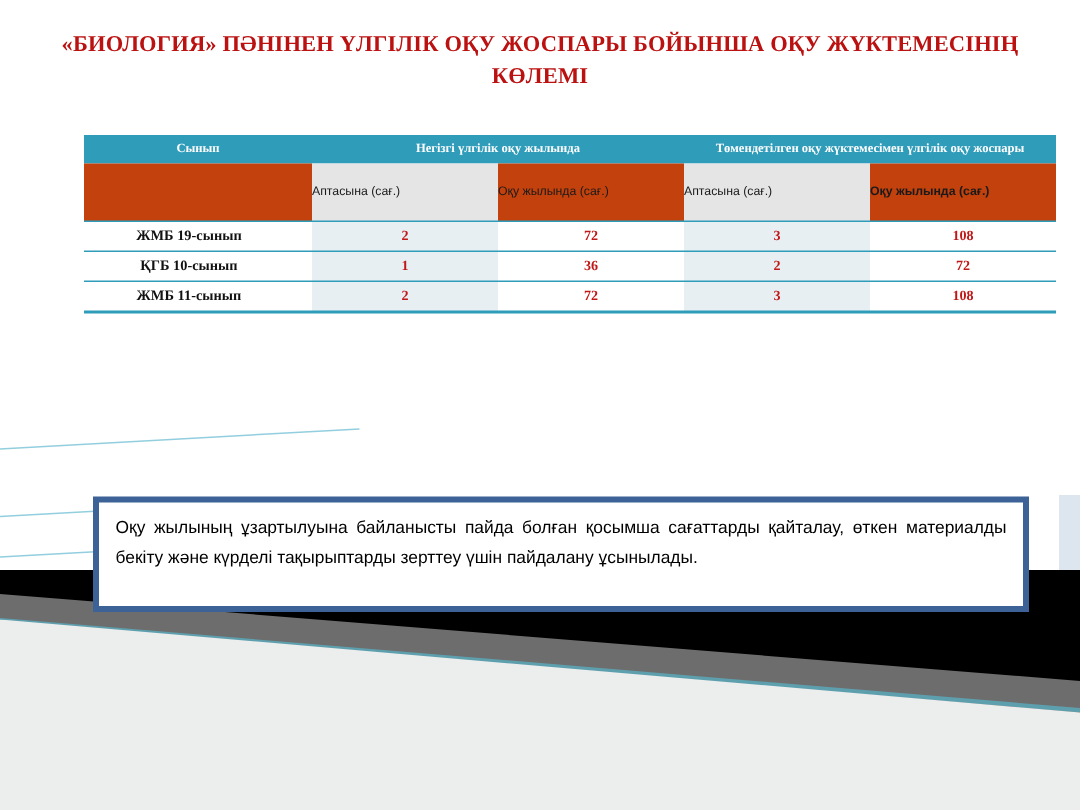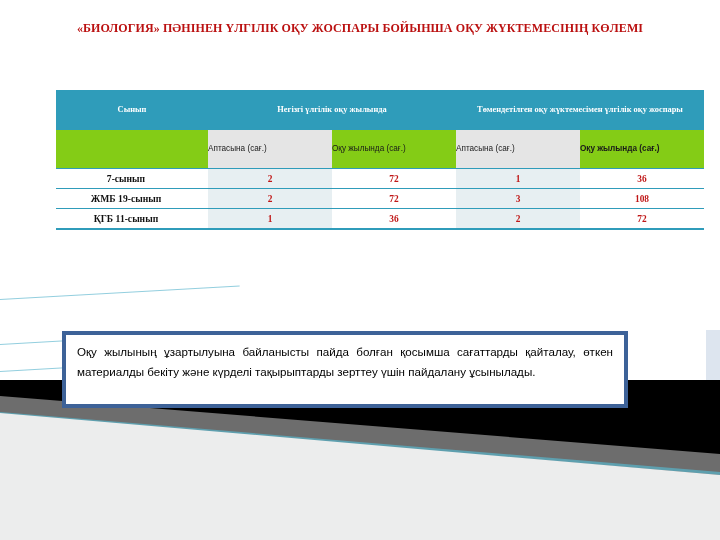--- a/index.html
+++ b/index.html
@@ -84,21 +84,21 @@
   
   #slide-title {
     position: absolute;
     left: 22px;
     top: 20px;
     width: 676px;
     text-align: center;
     color: #bb1111;
     font-family: "Liberation Serif", serif;
     font-weight: bold;
-    font-size: 12px;
+    font-size: 15px;
     line-height: 1.42;
     letter-spacing: 0.1px;
     z-index: 3;
   }
 
   
   #load-table {
     position: absolute;
     left: 56px;
     top: 90px;
@@ -116,37 +116,37 @@
 
   .hdr-top th {
     background: #2f9cba;
     color: #ffffff;
     font-family: "Liberation Serif", serif;
     font-weight: bold;
     font-size: 8.4px;
     line-height: 1.45;
     text-align: center;
     padding: 5px 6px;
-    height: 40px;
+    height: 19px;
     border: none;
   }
 
   .hdr-sub td {
     font-family: "Liberation Sans", sans-serif;
     font-size: 8.2px;
     color: #1a1a1a;
     line-height: 1.55;
     padding: 5px 7px;
     height: 38px;
     border-bottom: 1.6px solid #2f9cba;
     background: #ffffff;
     text-align: left;
   }
   .hdr-sub td.sub-shade { background: #e5e5e5; }
-  .hdr-sub td.sub-blank { background: #84cc16; }
+  .hdr-sub td.sub-blank { background: #c2410c; }
   .hdr-sub td.sub-bold  { font-weight: bold; text-align: left; }
   .hdr-sub td.sub-center { text-align: left; }
 
   #load-table tbody tr td {
     height: 19px;
     font-family: "Liberation Serif", serif;
     font-size: 9.4px;
     font-weight: bold;
     text-align: center;
     border-bottom: 1.1px solid #2f9cba;
@@ -164,21 +164,21 @@
   #load-table tbody tr td.col-shade { background: #e7eff2; }
 
   #load-table tbody tr.row-thick td { border-bottom: 2.6px solid #2f9cba; }
   #load-table tbody tr:last-child td { border-bottom: 2.2px solid #2f9cba; }
 
   
   #note-box {
     position: absolute;
     left: 62px;
     top: 331px;
-    width: 566px;
+    width: 624px;
     height: 77px;
     box-sizing: border-box;
     border: 4px solid #3d6298;
     background: #ffffff;
     z-index: 5;
     padding: 7px 11px 6px 11px;
   }
   #note-text {
     font-family: "Liberation Sans", sans-serif;
     font-size: 11.6px;
@@ -220,38 +220,38 @@
     <tr class="hdr-sub">
       <td class="sub-blank"></td>
       <td class="sub-shade sub-center">Аптасына (сағ.)</td>
       <td class="sub-blank sub-center">Оқу жылында (сағ.)</td>
       <td class="sub-shade sub-center">Аптасына (сағ.)</td>
       <td class="sub-blank sub-bold">Оқу жылында (сағ.)</td>
     </tr>
   </thead>
   <tbody id="table-body">
       <tr>
-        <td class="c-label">7-сынып</td>
-        <td class="c-val col-shade">2</td>
-        <td class="c-val">72</td>
-        <td class="c-val col-shade">1</td>
-        <td class="c-val">36</td>
-      </tr>
-      <tr>
         <td class="c-label">ЖМБ 19-сынып</td>
         <td class="c-val col-shade">2</td>
         <td class="c-val">72</td>
         <td class="c-val col-shade">3</td>
         <td class="c-val">108</td>
       </tr>
       <tr>
-        <td class="c-label">ҚГБ 11-сынып</td>
+        <td class="c-label">ҚГБ 10-сынып</td>
         <td class="c-val col-shade">1</td>
         <td class="c-val">36</td>
         <td class="c-val col-shade">2</td>
         <td class="c-val">72</td>
       </tr>
+      <tr class="row-thick">
+        <td class="c-label">ЖМБ 11-сынып</td>
+        <td class="c-val col-shade">2</td>
+        <td class="c-val">72</td>
+        <td class="c-val col-shade">3</td>
+        <td class="c-val">108</td>
+      </tr>
     </tbody>
 </table>
 
 <div id="note-box">
   <p id="note-text">Оқу жылының ұзартылуына байланысты пайда болған қосымша сағаттарды қайталау, өткен материалды бекіту және күрделі тақырыптарды зерттеу үшін пайдалану ұсынылады.</p>
 </div>
 
 </body></html>

